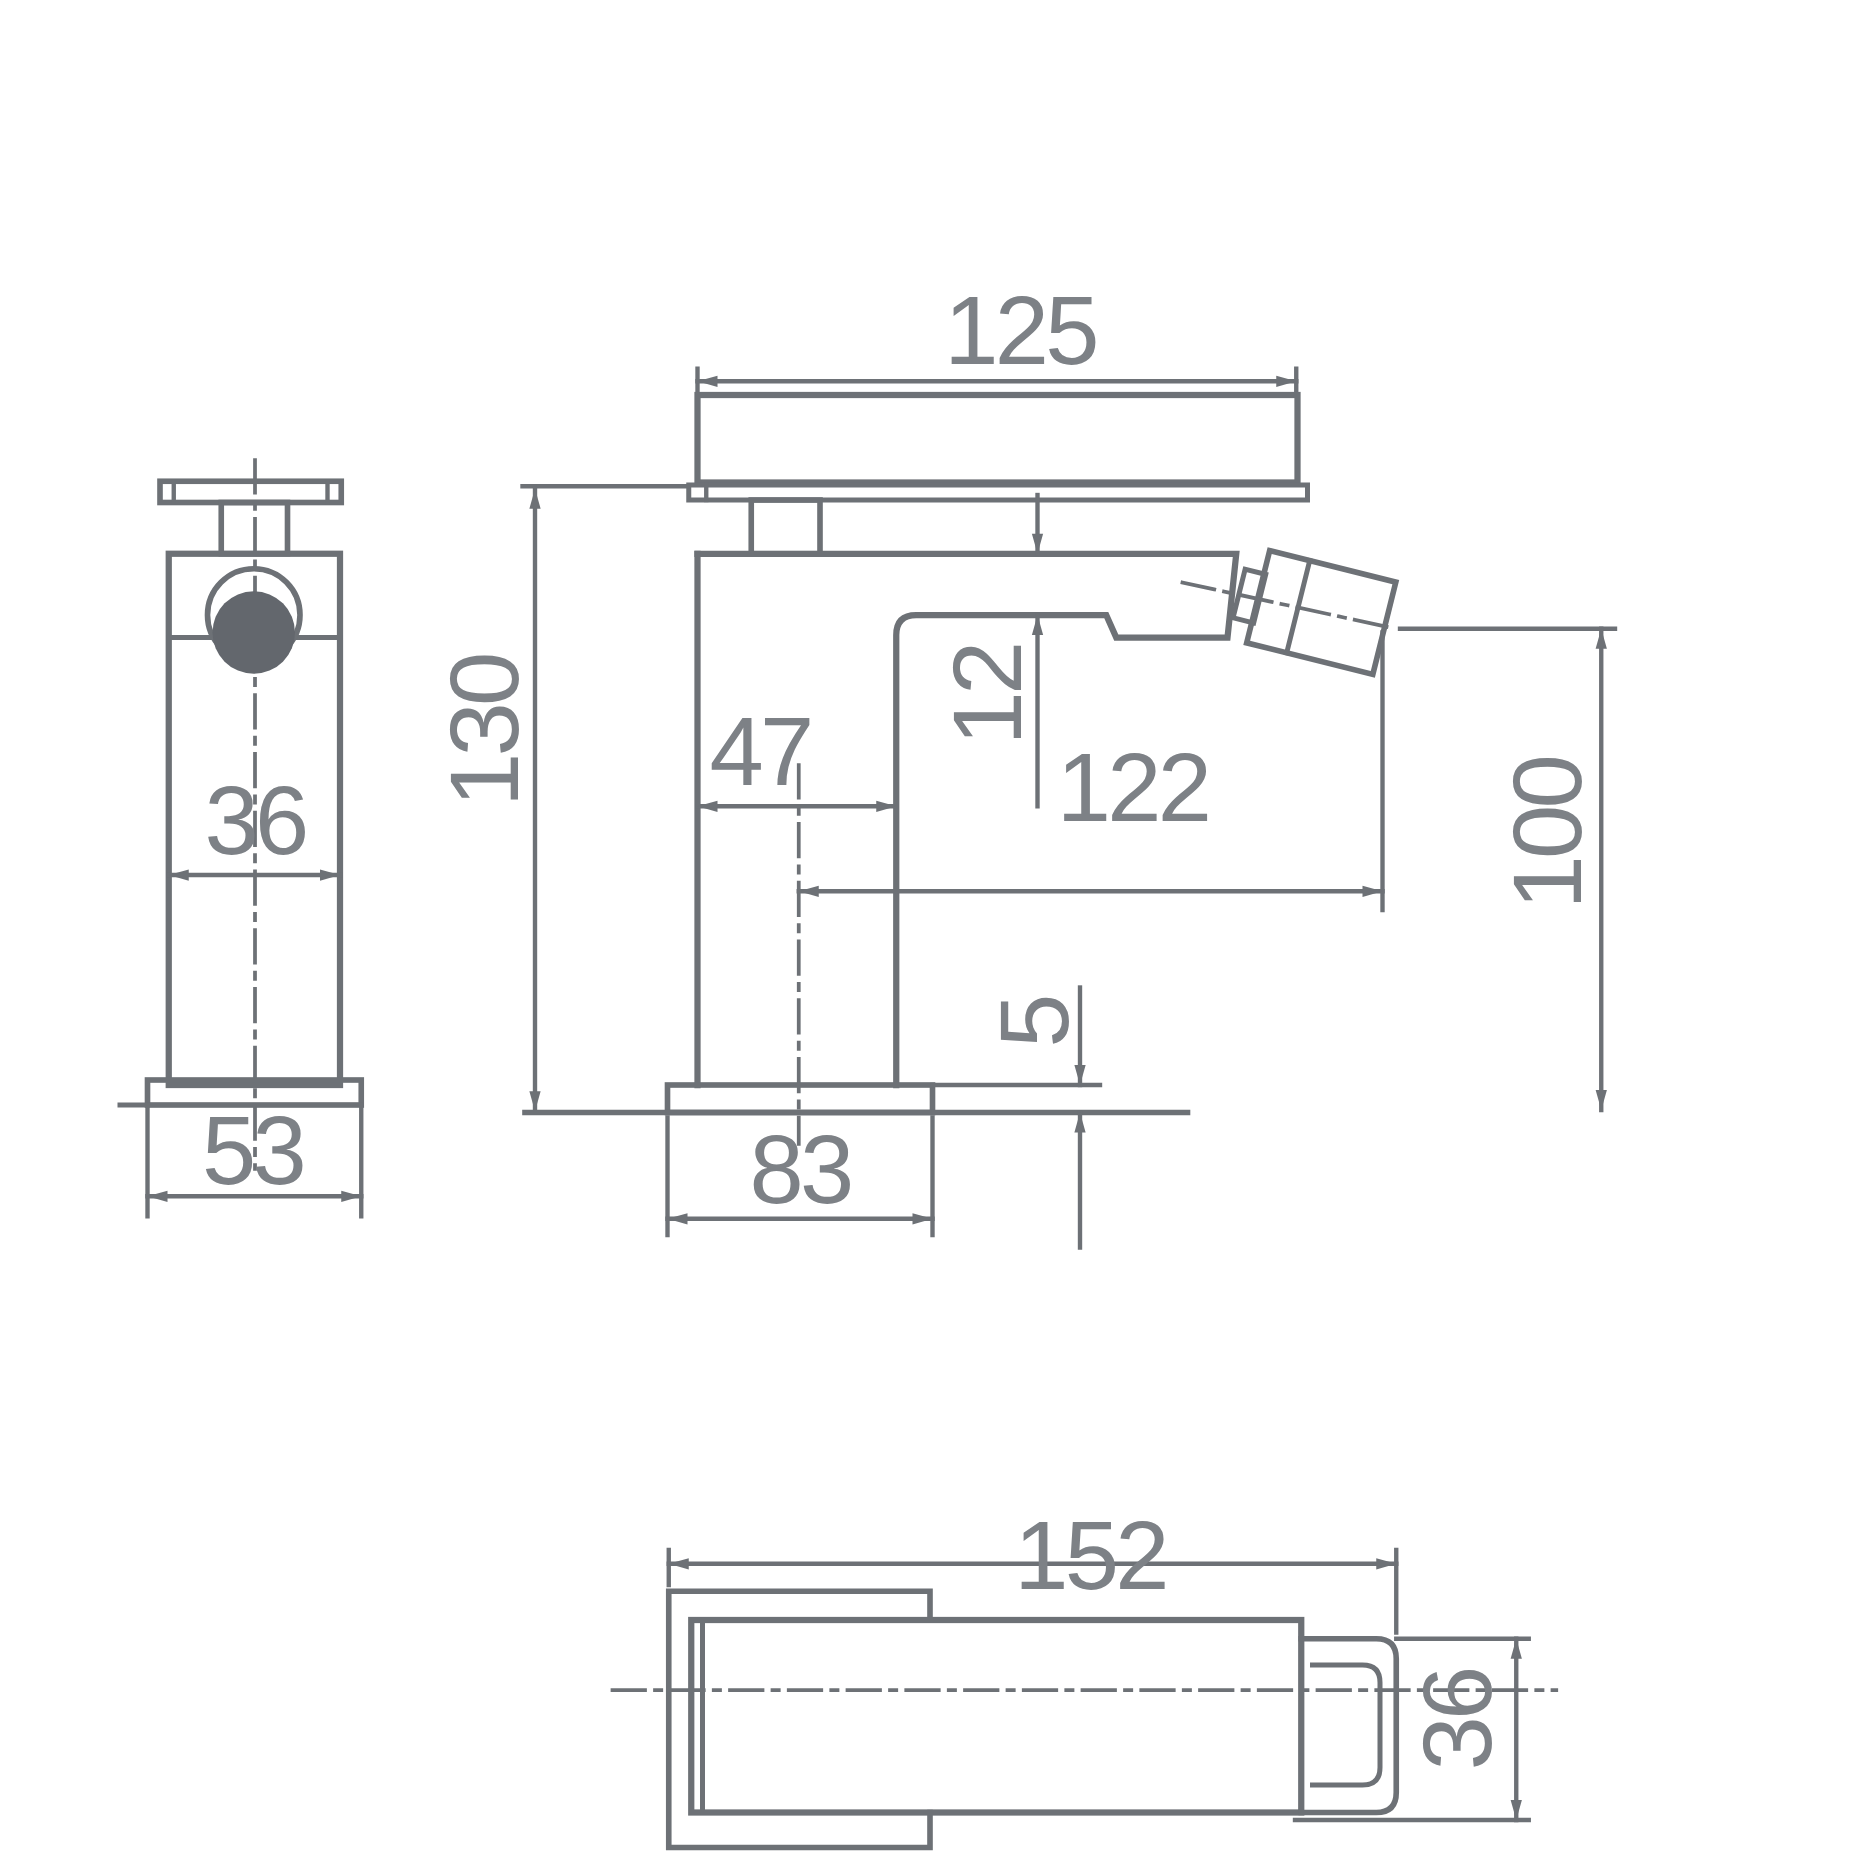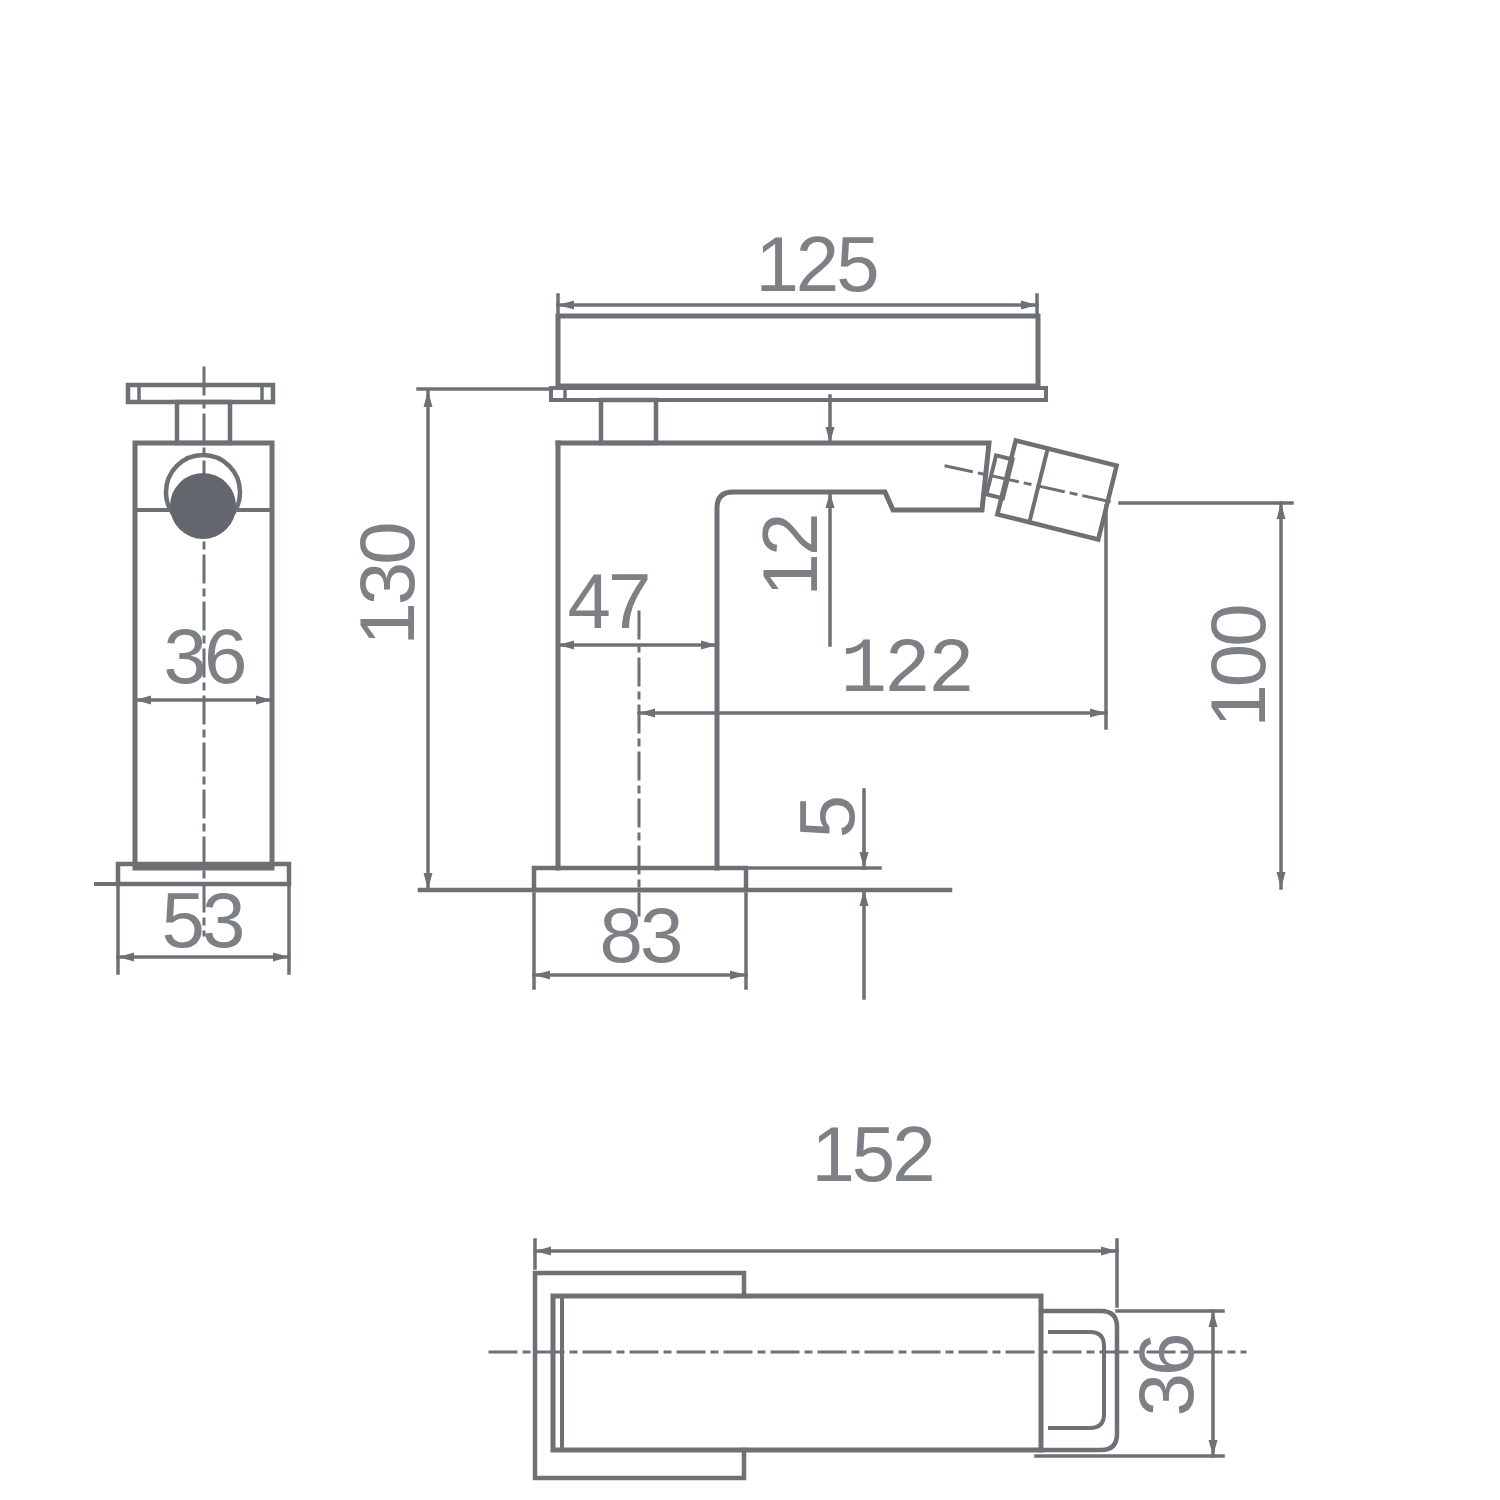--- a/index.html
+++ b/index.html
@@ -123,22 +123,22 @@
 
       <path d="M1117 1311 H1223 M1036 1456 H1223" stroke-width="3.5"></path>
       <path d="M1213 1311 V1456" stroke-width="3.5" marker-start="url(#arr)" marker-end="url(#arr)"></path>
     </g>
   </svg>
 
   <div class="dim" style="left:816px;top:264px;">125</div>
   <div class="dim v" style="left:387px;top:585px;">130</div>
   <div class="dim" style="left:608px;top:601px;">47</div>
   <div class="dim v" style="left:790px;top:556px;">12</div>
-  <div class="dim" style="left:906px;top:670px;font-family:Liberation Mono, monospace;">122</div>
+  <div class="dim" style="left:906px;top:630px;">122</div>
   <div class="dim v" style="left:1238px;top:667px;">100</div>
   <div class="dim v" style="left:827px;top:818px;">5</div>
   <div class="dim" style="left:640px;top:935px;">83</div>
   <div class="dim" style="left:204px;top:656px;">36</div>
   <div class="dim" style="left:202px;top:920px;">53</div>
-  <div class="dim" style="left:872px;top:1154px;">152</div>
+  <div class="dim" style="left:872px;top:1244px;">152</div>
   <div class="dim v" style="left:1166px;top:1376px;">36</div>
 
 </div>
 
 </body></html>

